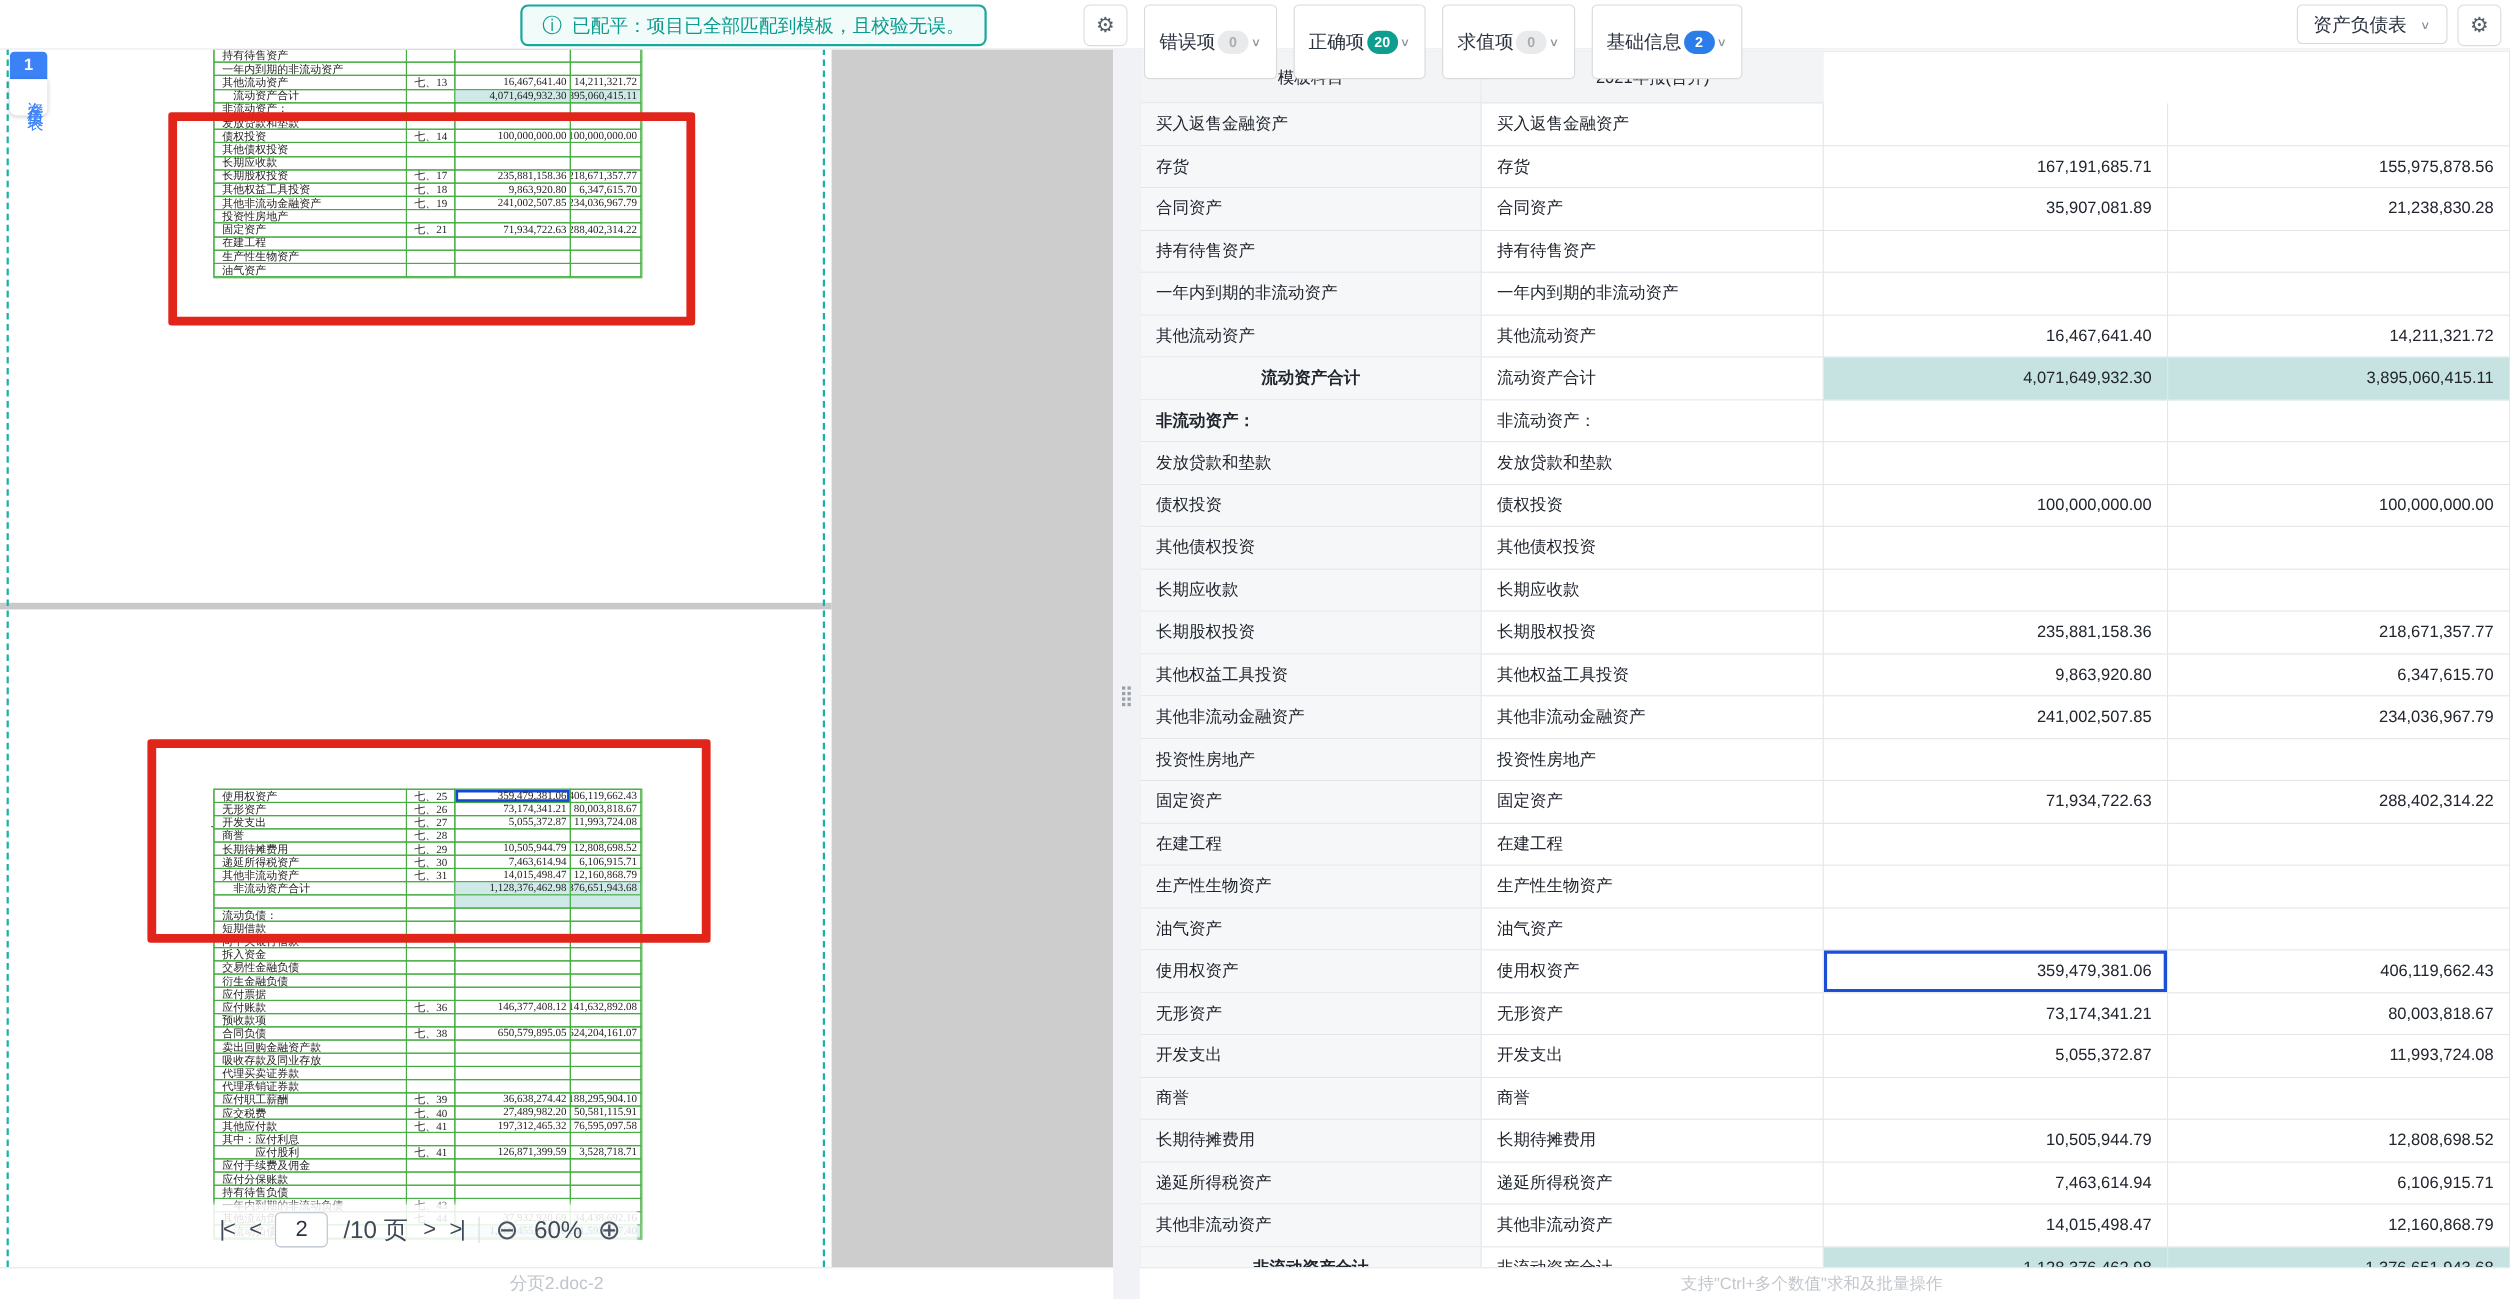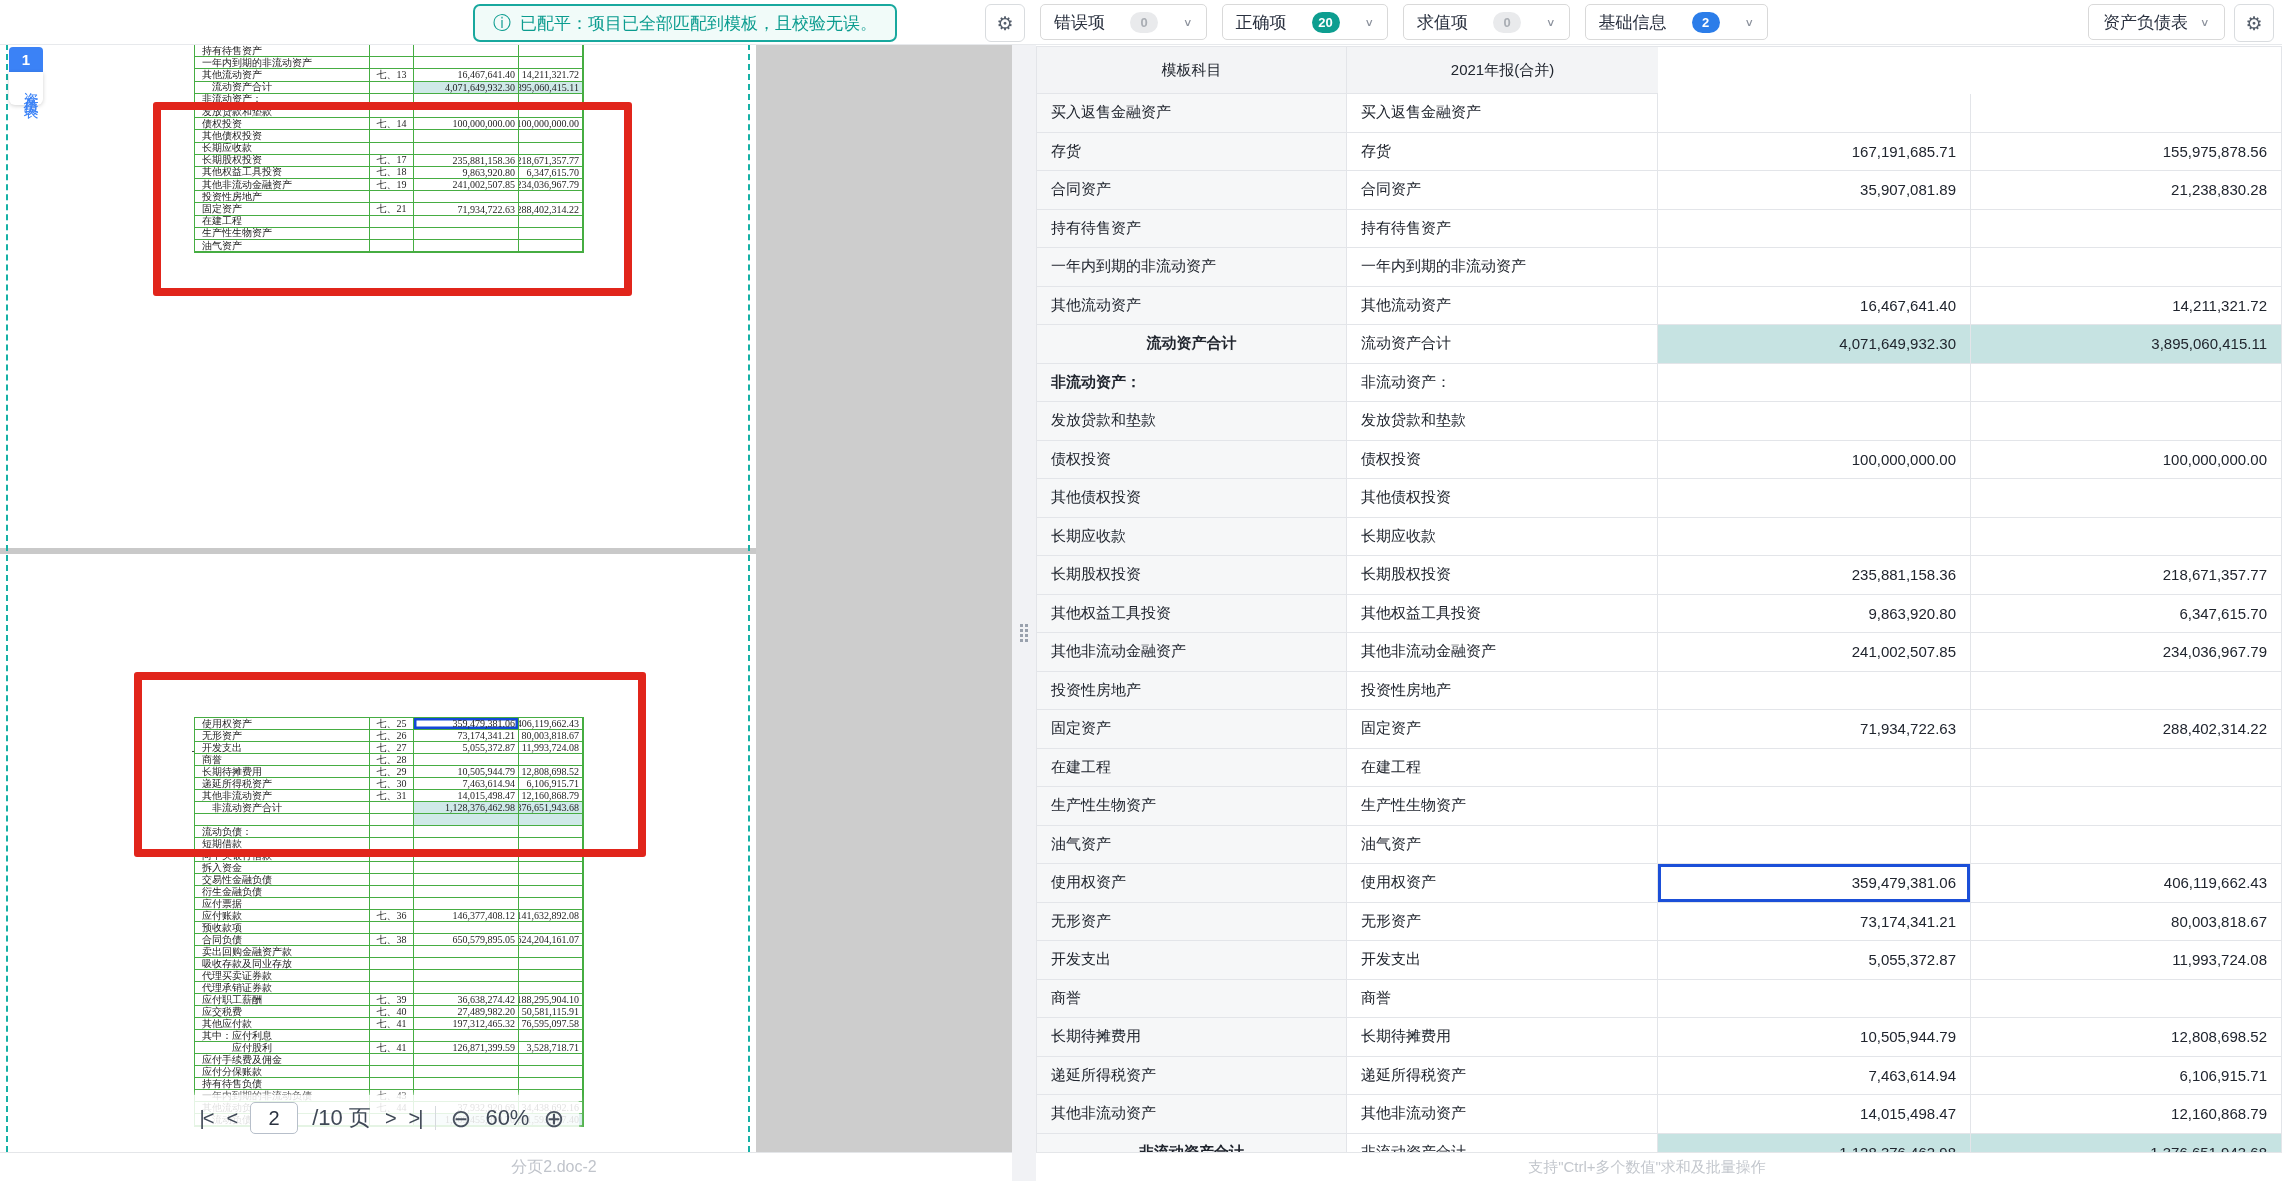--- a/index.html
+++ b/index.html
@@ -8,21 +8,21 @@
 
   
   .topbar{position:absolute;left:0;top:0;width:2282px;height:44px;background:#fff;border-bottom:1px solid #e7e9ec;z-index:30;}
   .notice{position:absolute;left:473px;top:4px;height:34px;display:flex;align-items:center;gap:9px;
     padding:0 18px;border:2px solid #18a89e;border-radius:7px;background:#f1fbf9;color:#0b9c8f;font-size:17px;}
   .notice .i-ico{font-size:18px;line-height:1;}
   .iconbtn{position:absolute;top:4px;width:38px;height:36px;border:1px solid #d9dcdf;border-radius:6px;background:#fff;
     color:#555e6b;font-size:19px;display:flex;align-items:center;justify-content:center;cursor:pointer;}
   .filters{position:absolute;left:1040px;top:4px;display:flex;gap:15px;}
   .fbtn{height:34px;border:1px solid #d9d9d9;border-radius:5px;background:#fff;display:flex;align-items:center;
-    gap:25px;padding:0 13px;font-size:17px;color:#2b3240;cursor:pointer;}
+    gap:2px;padding:16px 13px;font-size:17px;color:#2b3240;cursor:pointer;}
   .badge{min-width:28px;height:21px;border-radius:11px;display:flex;align-items:center;justify-content:center;
     font-size:13px;font-weight:bold;padding:0 6px;box-sizing:border-box;}
   .badge.gray{background:#e9eaec;color:#a9adb3;}
   .badge.teal{background:#0d9e90;color:#fff;}
   .badge.blue{background:#2b7de9;color:#fff;}
   .chev{color:#8a909b;font-size:13px;transform:scaleY(.8);}
   .sheetsel{position:absolute;left:2088px;top:4px;height:34px;border:1px solid #d9d9d9;border-radius:5px;background:#fff;
     display:flex;align-items:center;gap:12px;padding:0 14px;font-size:17px;color:#2b3240;cursor:pointer;}
 
   
@@ -63,21 +63,21 @@
     border-radius:8px;display:flex;align-items:center;justify-content:center;gap:14px;z-index:7;
     color:#3f4856;font-size:22px;box-shadow:0 0 6px rgba(255,255,255,.9);}
   .pager .pico{cursor:pointer;font-size:20px;letter-spacing:-2px;color:#3f4856;user-select:none;}
   .pager .pnum{width:46px;height:30px;border:1px solid #b7bfca;border-radius:5px;background:#fff;
     text-align:center;font-size:20px;color:#2b3240;line-height:30px;}
   .pager .pdiv{width:1px;height:24px;background:#d6dade;}
   .pager .circ{font-size:25px;cursor:pointer;color:#4a5260;}
 
   
   .vfooter{position:absolute;left:0;top:1152px;width:1012px;height:29px;background:#fff;border-top:1px solid #e4e6e9;
-    display:flex;align-items:center;justify-content:center;color:#c0c4cb;font-size:16px;z-index:9;padding-left:48px;}
+    display:flex;align-items:center;justify-content:center;color:#c0c4cb;font-size:16px;z-index:9;}
 
   
   .splitter{position:absolute;left:1012px;top:44px;width:24px;height:1137px;background:#f1f2f5;z-index:10;cursor:col-resize;
     display:flex;align-items:center;justify-content:center;}
   .grip{display:grid;grid-template-columns:repeat(2,3px);grid-auto-rows:3px;gap:2px;margin-top:40px;}
   .grip i{background:#99a1ad;display:block;}
 
   
   .grid{position:absolute;left:1036px;top:46px;width:1246px;border:1px solid #e3e5e9;box-sizing:border-box;z-index:2;background:#fff;}
   .grow{display:grid;grid-template-columns:310px 311px 313px 310px;}

